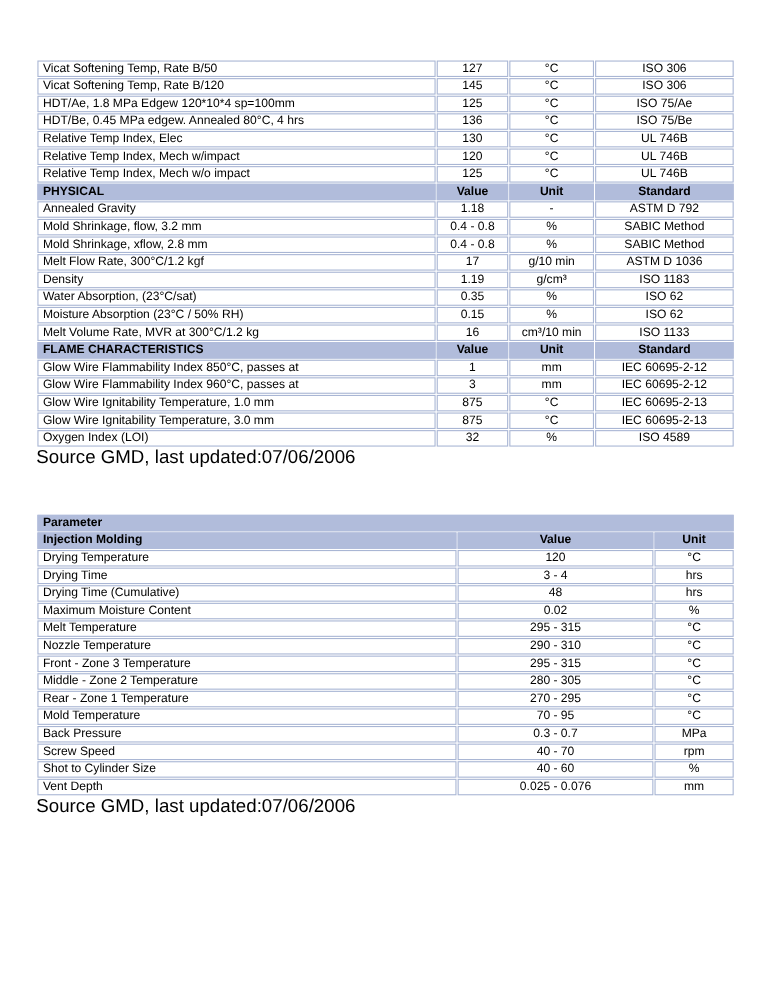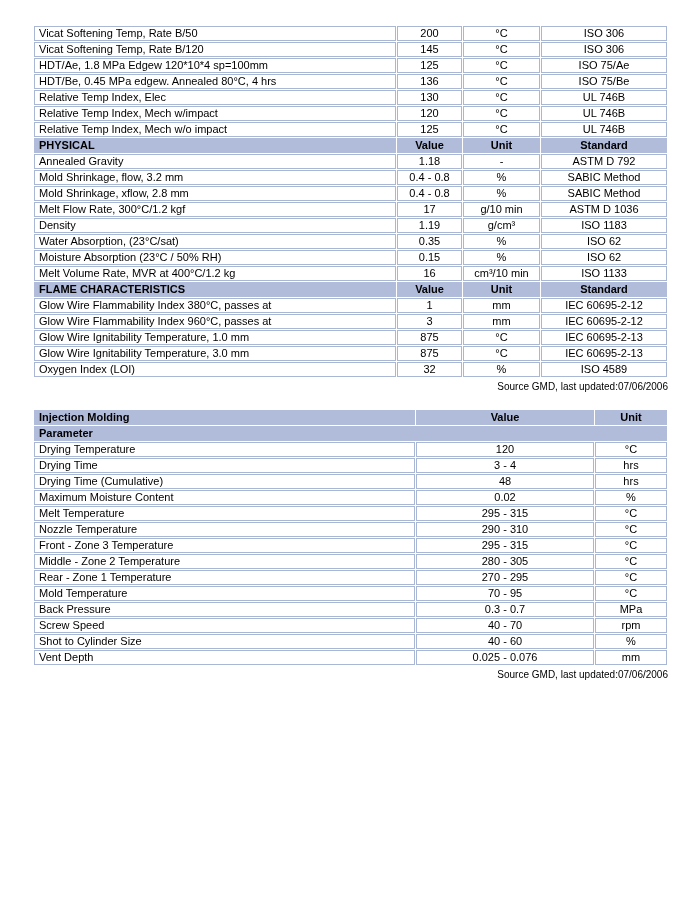--- a/index.html
+++ b/index.html
@@ -22,20 +22,21 @@
   }
   .page {
     padding: 25px 32px 0 33px;
     width: 635px;
   }
   table.data-table {
     border-collapse: separate;
     border-spacing: 1px;
     table-layout: fixed;
     width: 635px;
+    margin-top: 29px;
   }
   table.data-table td {
     border: 1px solid var(--cell-border);
     background: #ffffff;
     font-size: 11px;
     line-height: 13px;
     height: 13px;
     padding: 0 4px;
     text-align: center;
     white-space: nowrap;
@@ -44,22 +45,21 @@
   table.data-table td:first-child {
     text-align: left;
   }
   table.data-table tr.hdr td {
     background: var(--header-bg);
     border-color: var(--header-bg);
     font-weight: bold;
   }
   .source-note {
     width: 635px;
-    text-align: right;
-    font-size: 10px;
+    font-size: 17px;
     line-height: 13px;
     margin-top: 2px;
   }
   .section-heading {
     color: var(--heading-color);
     font-size: 12px;
     font-weight: bold;
     margin: 14px 0 0 0;
   }
   .table-gap {
@@ -74,21 +74,21 @@
   <table class="data-table">
     <colgroup>
       <col style="width:362px">
         <col style="width:65px">
         <col style="width:77px">
         <col style="width:126px">
     </colgroup>
     <tbody data-table="properties">
         <tr>
           <td>Vicat Softening Temp, Rate B/50</td>
-          <td>200</td>
+          <td>127</td>
           <td>°C</td>
           <td>ISO 306</td>
         </tr>
         <tr>
           <td>Vicat Softening Temp, Rate B/120</td>
           <td>145</td>
           <td>°C</td>
           <td>ISO 306</td>
         </tr>
         <tr>
@@ -163,33 +163,33 @@
           <td>%</td>
           <td>ISO 62</td>
         </tr>
         <tr>
           <td>Moisture Absorption (23°C / 50% RH)</td>
           <td>0.15</td>
           <td>%</td>
           <td>ISO 62</td>
         </tr>
         <tr>
-          <td>Melt Volume Rate, MVR at 400°C/1.2 kg</td>
+          <td>Melt Volume Rate, MVR at 300°C/1.2 kg</td>
           <td>16</td>
           <td>cm³/10 min</td>
           <td>ISO 1133</td>
         </tr>
         <tr class="hdr">
           <td>FLAME CHARACTERISTICS</td>
           <td>Value</td>
           <td>Unit</td>
           <td>Standard</td>
         </tr>
         <tr>
-          <td>Glow Wire Flammability Index 380°C, passes at</td>
+          <td>Glow Wire Flammability Index 850°C, passes at</td>
           <td>1</td>
           <td>mm</td>
           <td>IEC 60695-2-12</td>
         </tr>
         <tr>
           <td>Glow Wire Flammability Index 960°C, passes at</td>
           <td>3</td>
           <td>mm</td>
           <td>IEC 60695-2-12</td>
         </tr>
@@ -220,27 +220,27 @@
   <div class="table-gap"></div>
 
   <table class="data-table">
     <colgroup>
       <col style="width:381px">
         <col style="width:178px">
         <col style="width:72px">
     </colgroup>
     <tbody data-table="processing">
         <tr class="hdr">
+          <td colspan="3">Parameter</td>
+        </tr>
+        <tr class="hdr">
           <td>Injection Molding</td>
           <td>Value</td>
           <td>Unit</td>
         </tr>
-        <tr class="hdr">
-          <td colspan="3">Parameter</td>
-        </tr>
         <tr>
           <td>Drying Temperature</td>
           <td>120</td>
           <td>°C</td>
         </tr>
         <tr>
           <td>Drying Time</td>
           <td>3 - 4</td>
           <td>hrs</td>
         </tr>

